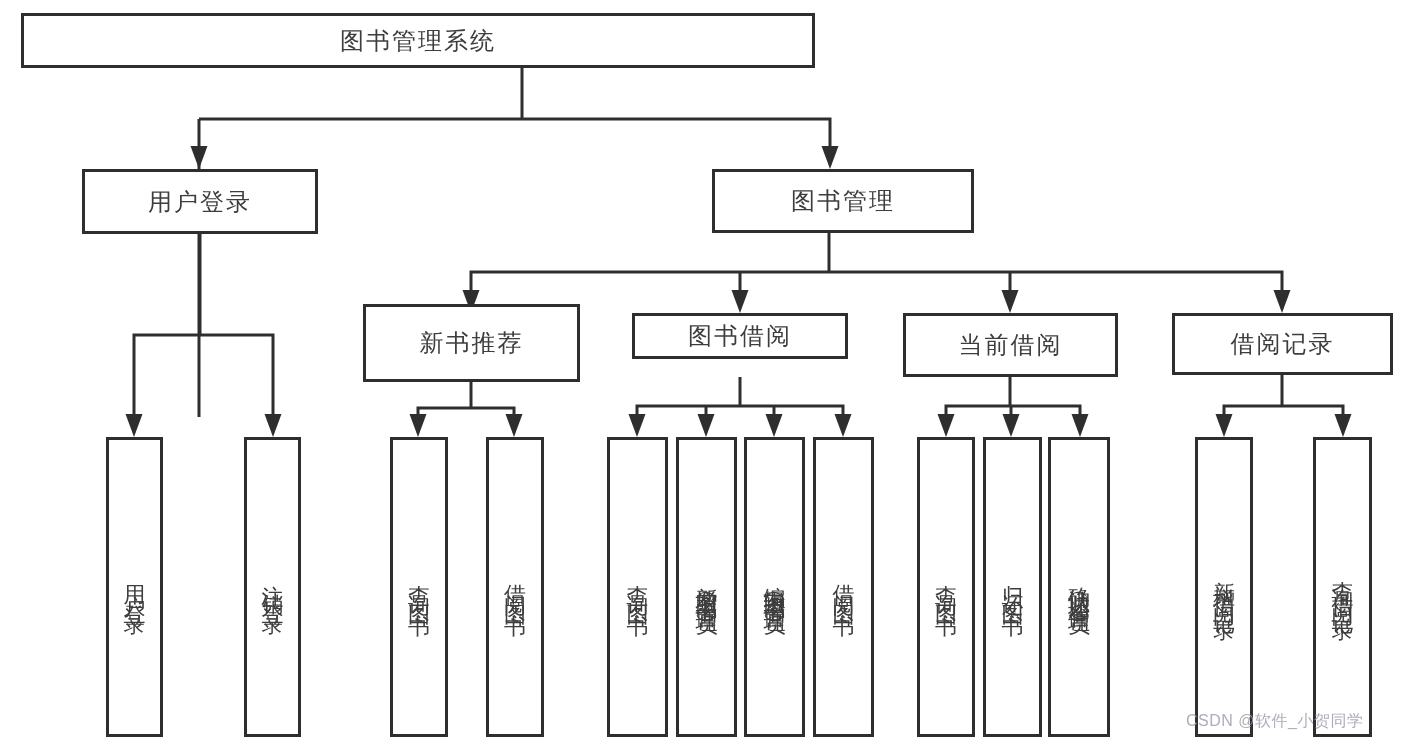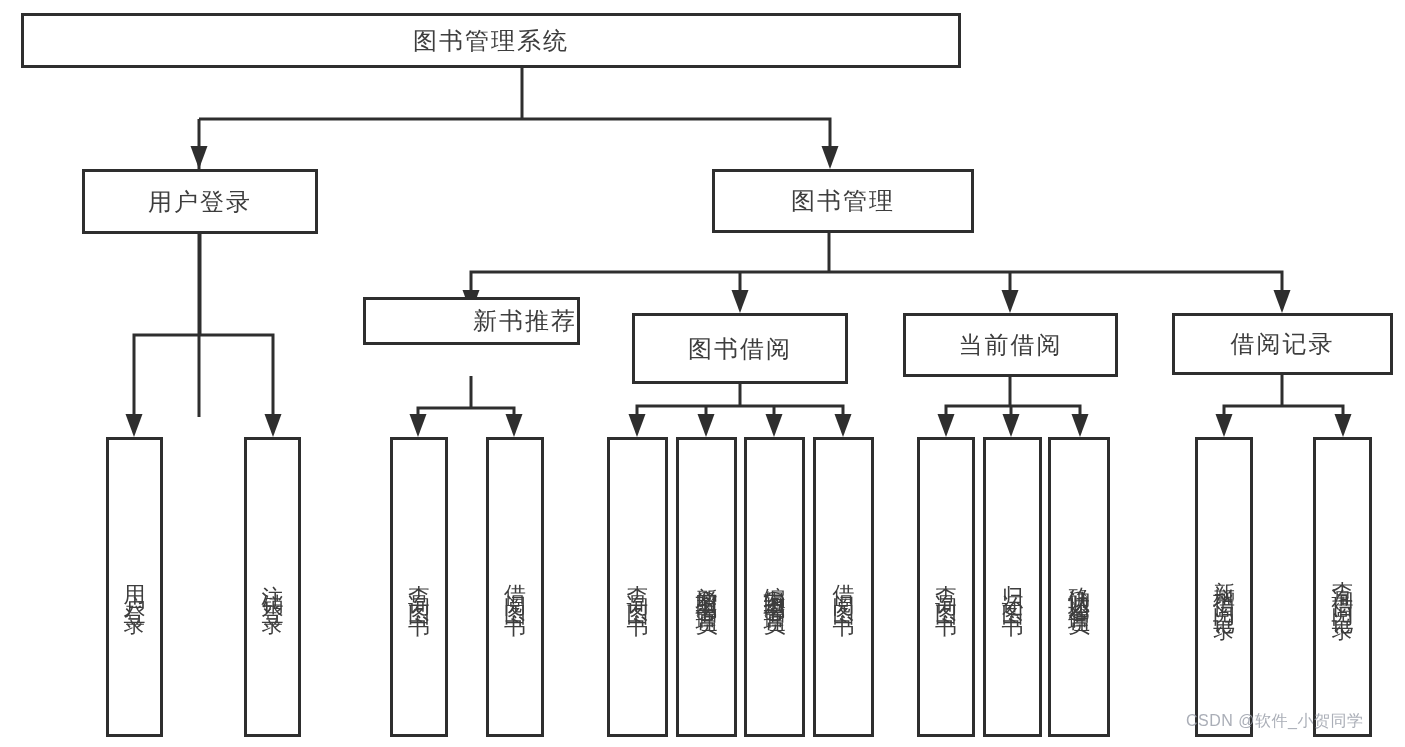--- a/index.html
+++ b/index.html
@@ -85,35 +85,35 @@
     </g>
 
     <g>
       <line x1="1282" y1="375" x2="1282" y2="406"></line>
       <polyline points="1224,417 1224,406 1343,406 1343,417"></polyline>
       <polygon points="1215.5,414 1232.5,414 1224,437" fill="#2e2e2e" stroke="none"></polygon>
       <polygon points="1334.5,414 1351.5,414 1343,437" fill="#2e2e2e" stroke="none"></polygon>
     </g>
   </svg>
 
-  <div class="node" style="left:21px; top:13px; width:940px; height:55px;">
+  <div class="node" style="left:21px; top:13px; width:794px; height:55px;">
     <span class="h-label">图书管理系统</span>
   </div>
 
   <div class="node" style="left:82px; top:169px; width:236px; height:65px;">
     <span class="h-label">用户登录</span>
   </div>
   <div class="node" style="left:712px; top:169px; width:262px; height:64px;">
     <span class="h-label">图书管理</span>
   </div>
 
-  <div class="node" style="left:363px; top:297px; width:217px; height:48px;justify-content:flex-end;">
+  <div class="node" style="left:363px; top:304px; width:217px; height:78px;">
     <span class="h-label">新书推荐</span>
   </div>
-  <div class="node" style="left:632px; top:313px; width:216px; height:71px;">
+  <div class="node" style="left:632px; top:313px; width:216px; height:46px;">
     <span class="h-label">图书借阅</span>
   </div>
   <div class="node" style="left:903px; top:313px; width:215px; height:64px;">
     <span class="h-label">当前借阅</span>
   </div>
   <div class="node" style="left:1172px; top:313px; width:221px; height:62px;">
     <span class="h-label">借阅记录</span>
   </div>
 
   <div class="node" style="left:106px; top:437px; width:57px; height:300px;">

